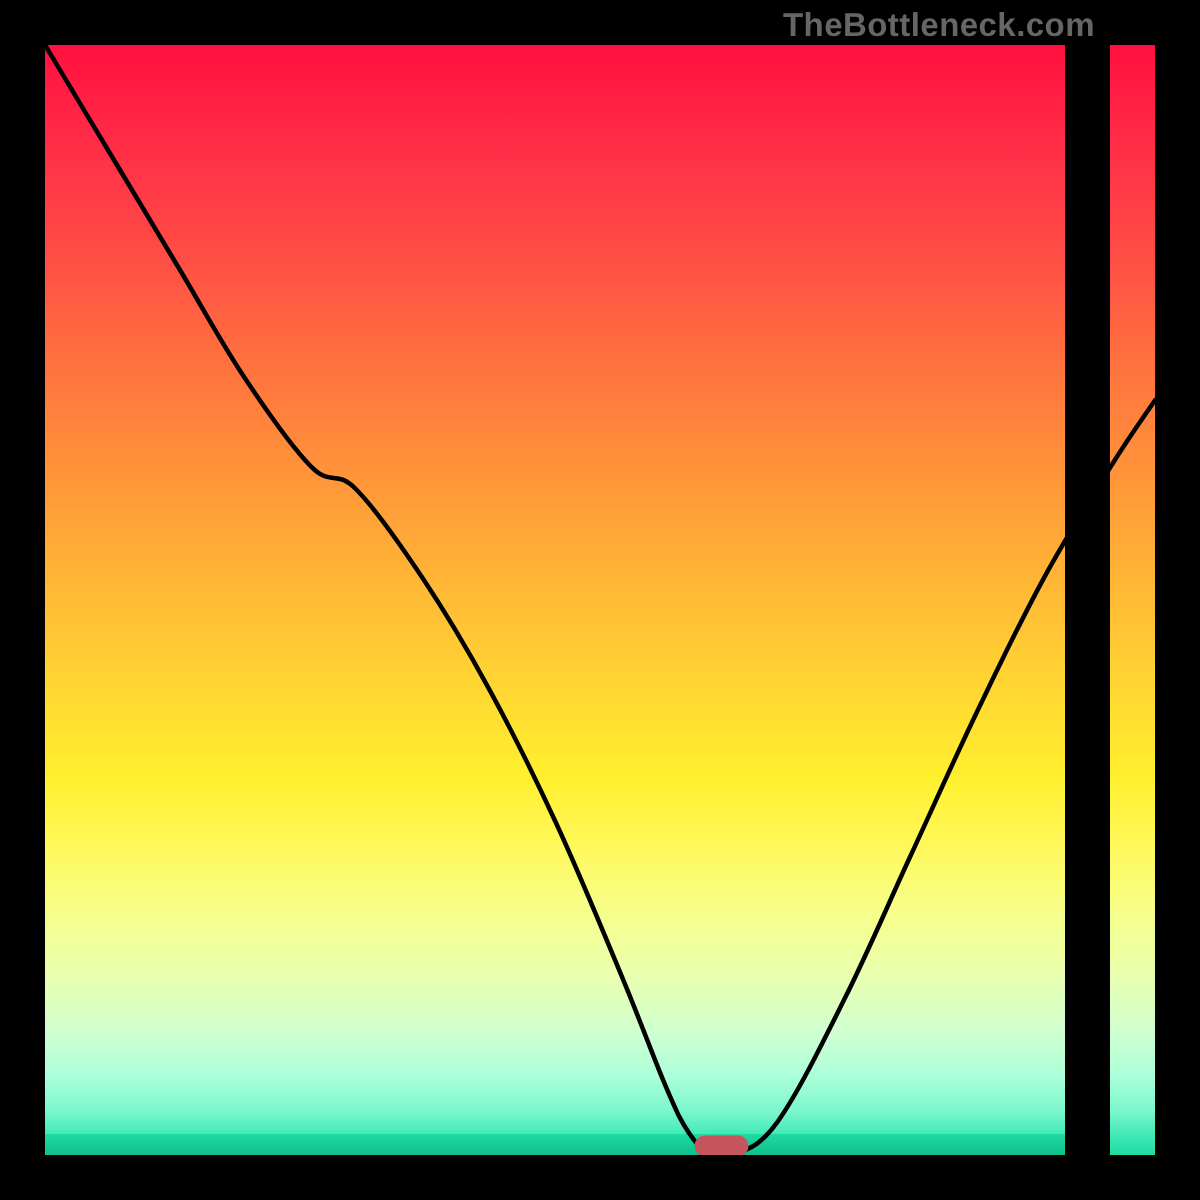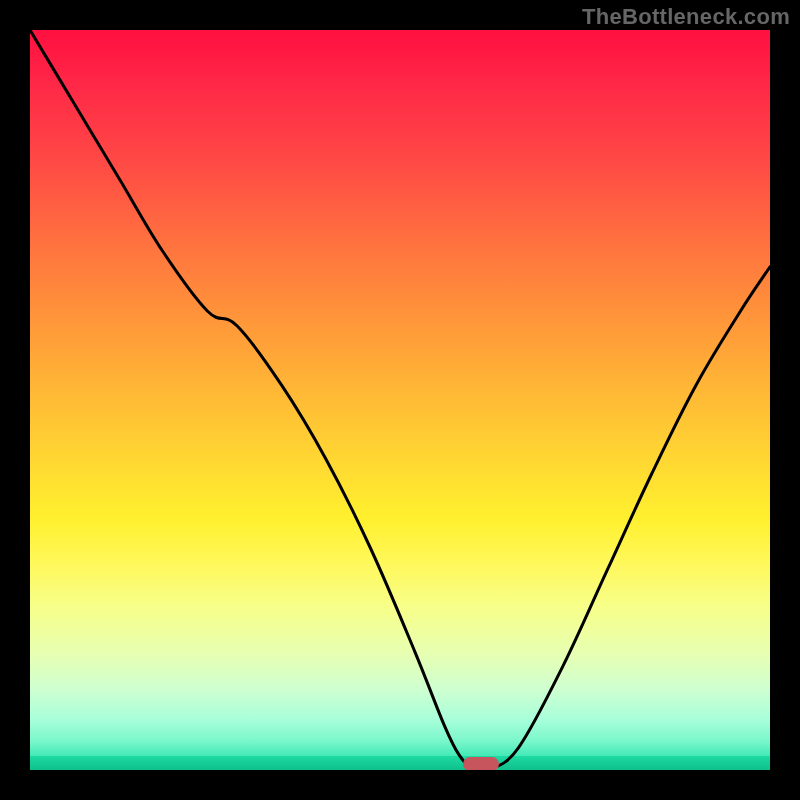--- a/index.html
+++ b/index.html
@@ -6,21 +6,21 @@
     margin: 0;
     padding: 0;
     width: 800px;
     height: 800px;
     background: #000;
     overflow: hidden;
     font-family: Arial, Helvetica, sans-serif;
   }
   .frame {
     position: relative;
-    width: 800px;
+    width: 740px;
     height: 800px;
     box-sizing: border-box;
   }
   .watermark {
     position: absolute;
     top: 4px;
     right: 10px;
     color: #666;
     font-size: 22px;
     font-weight: 600;

